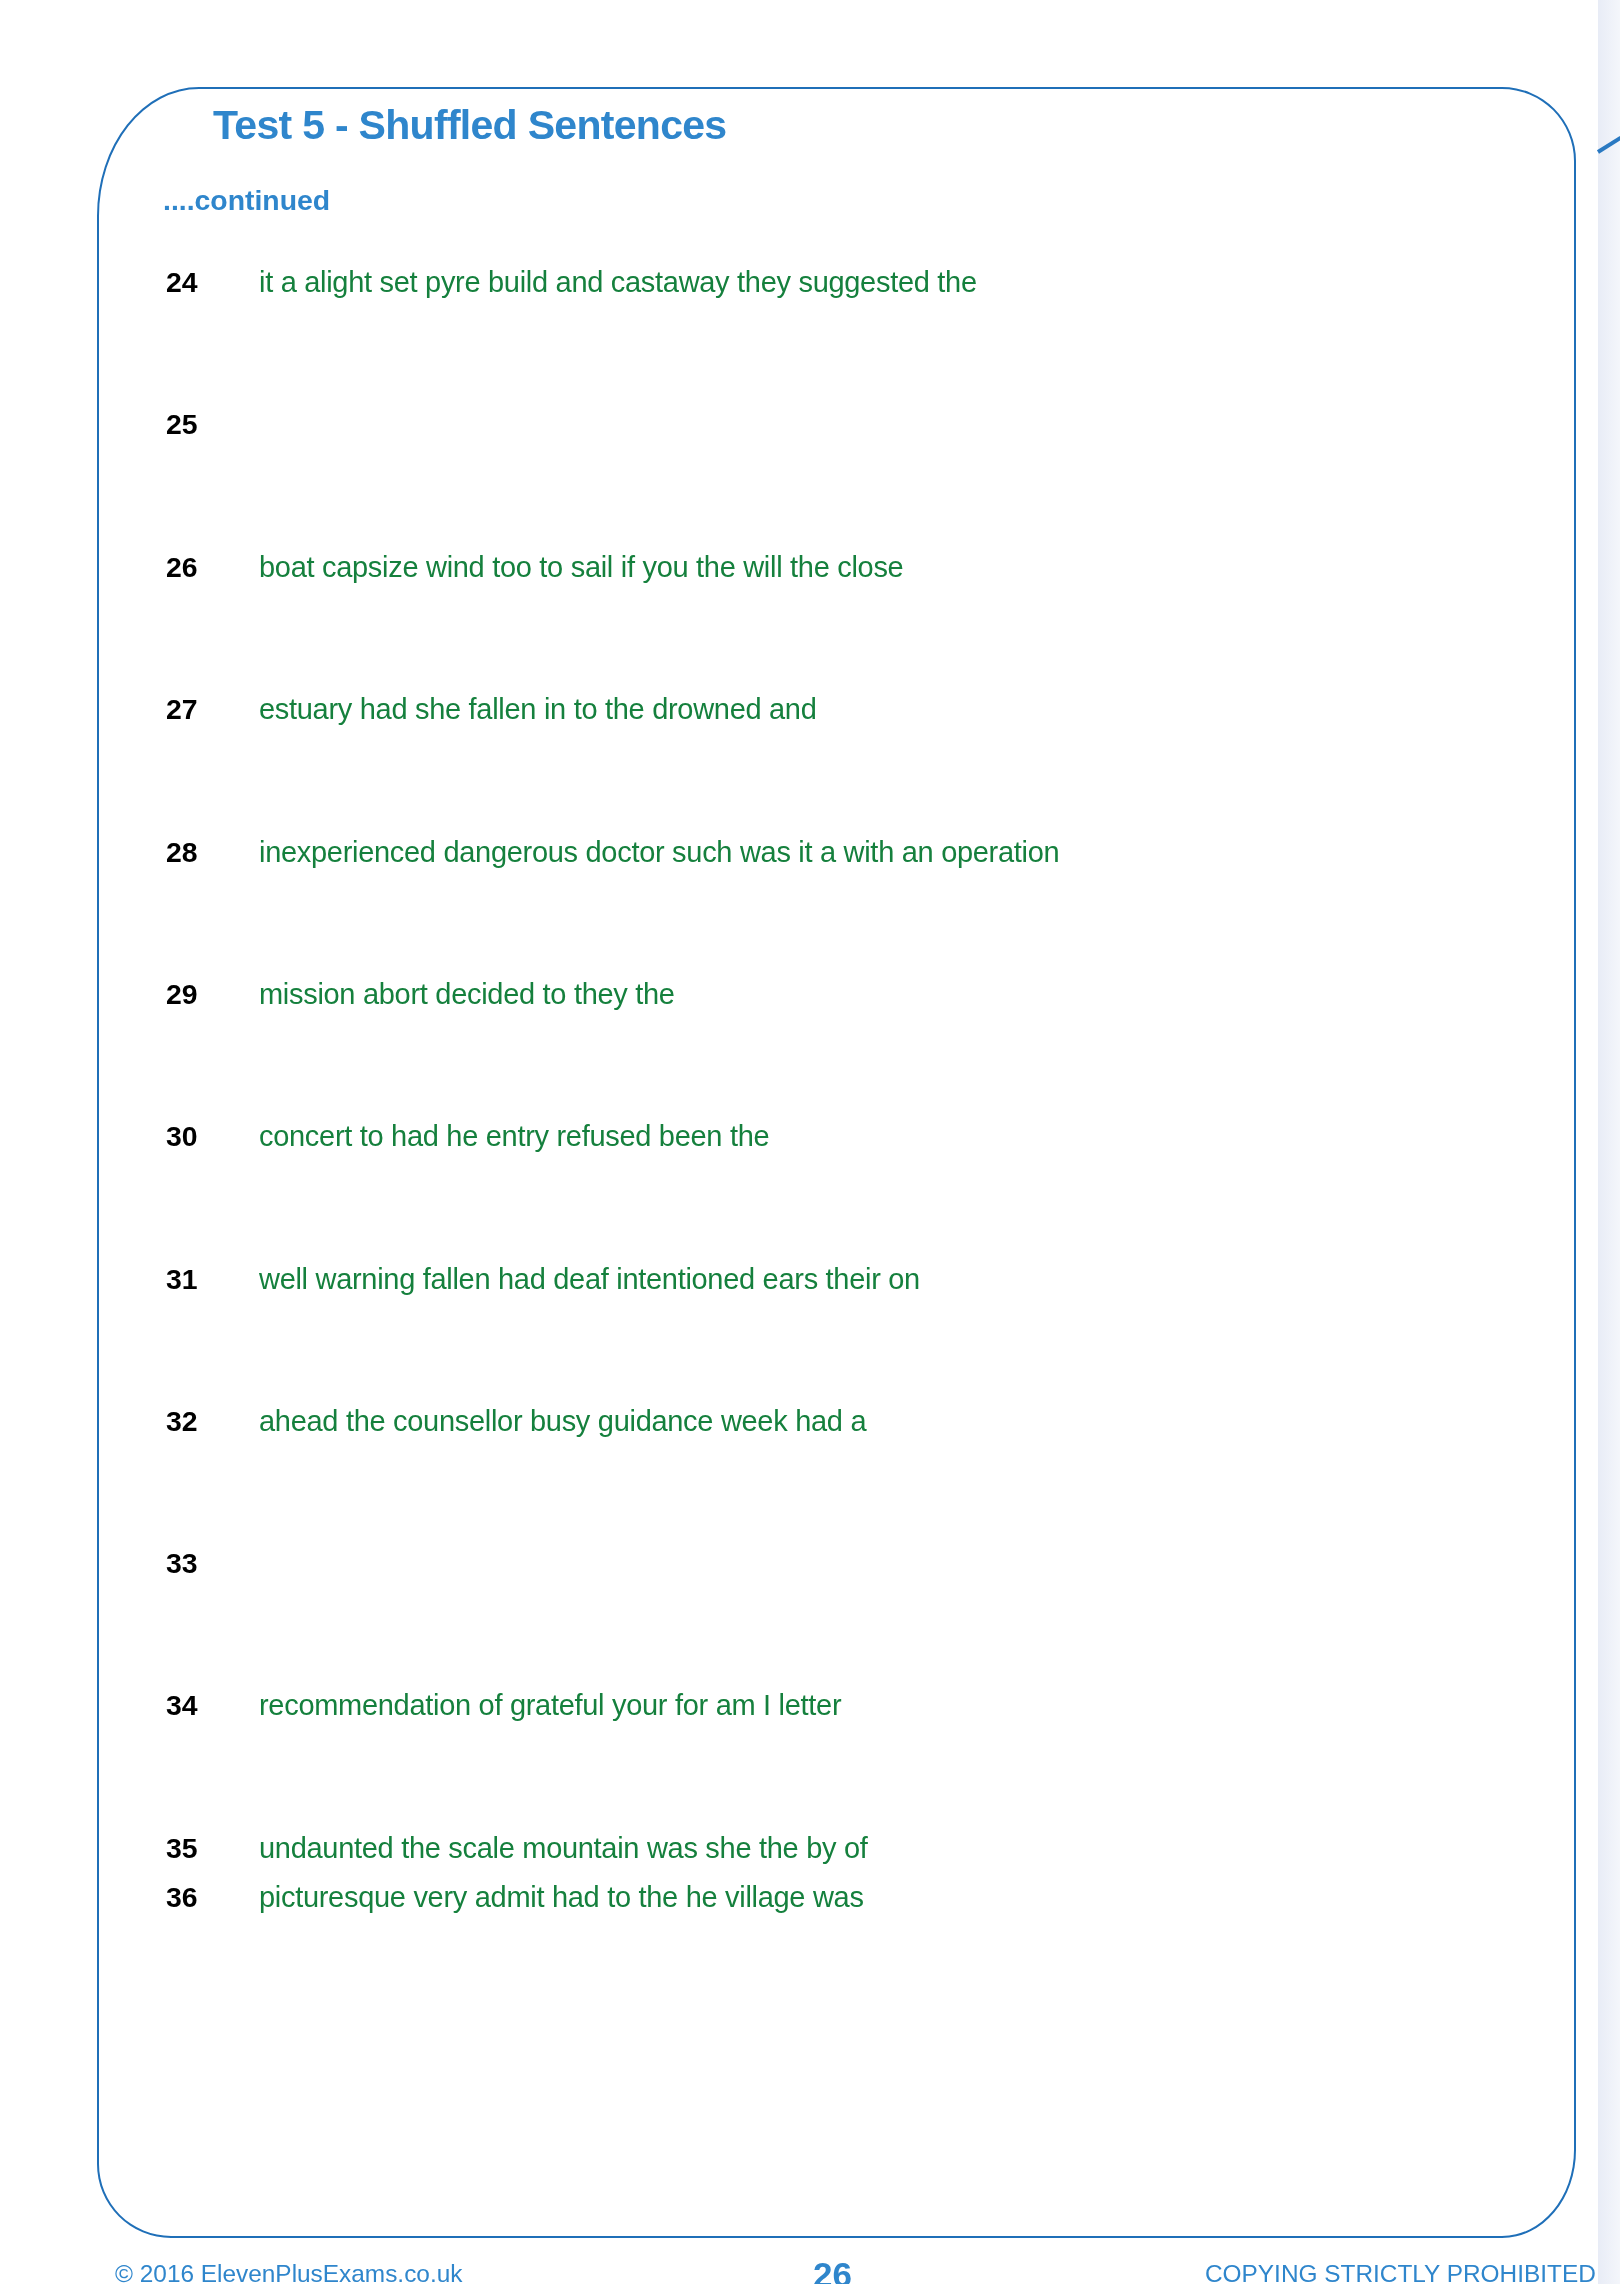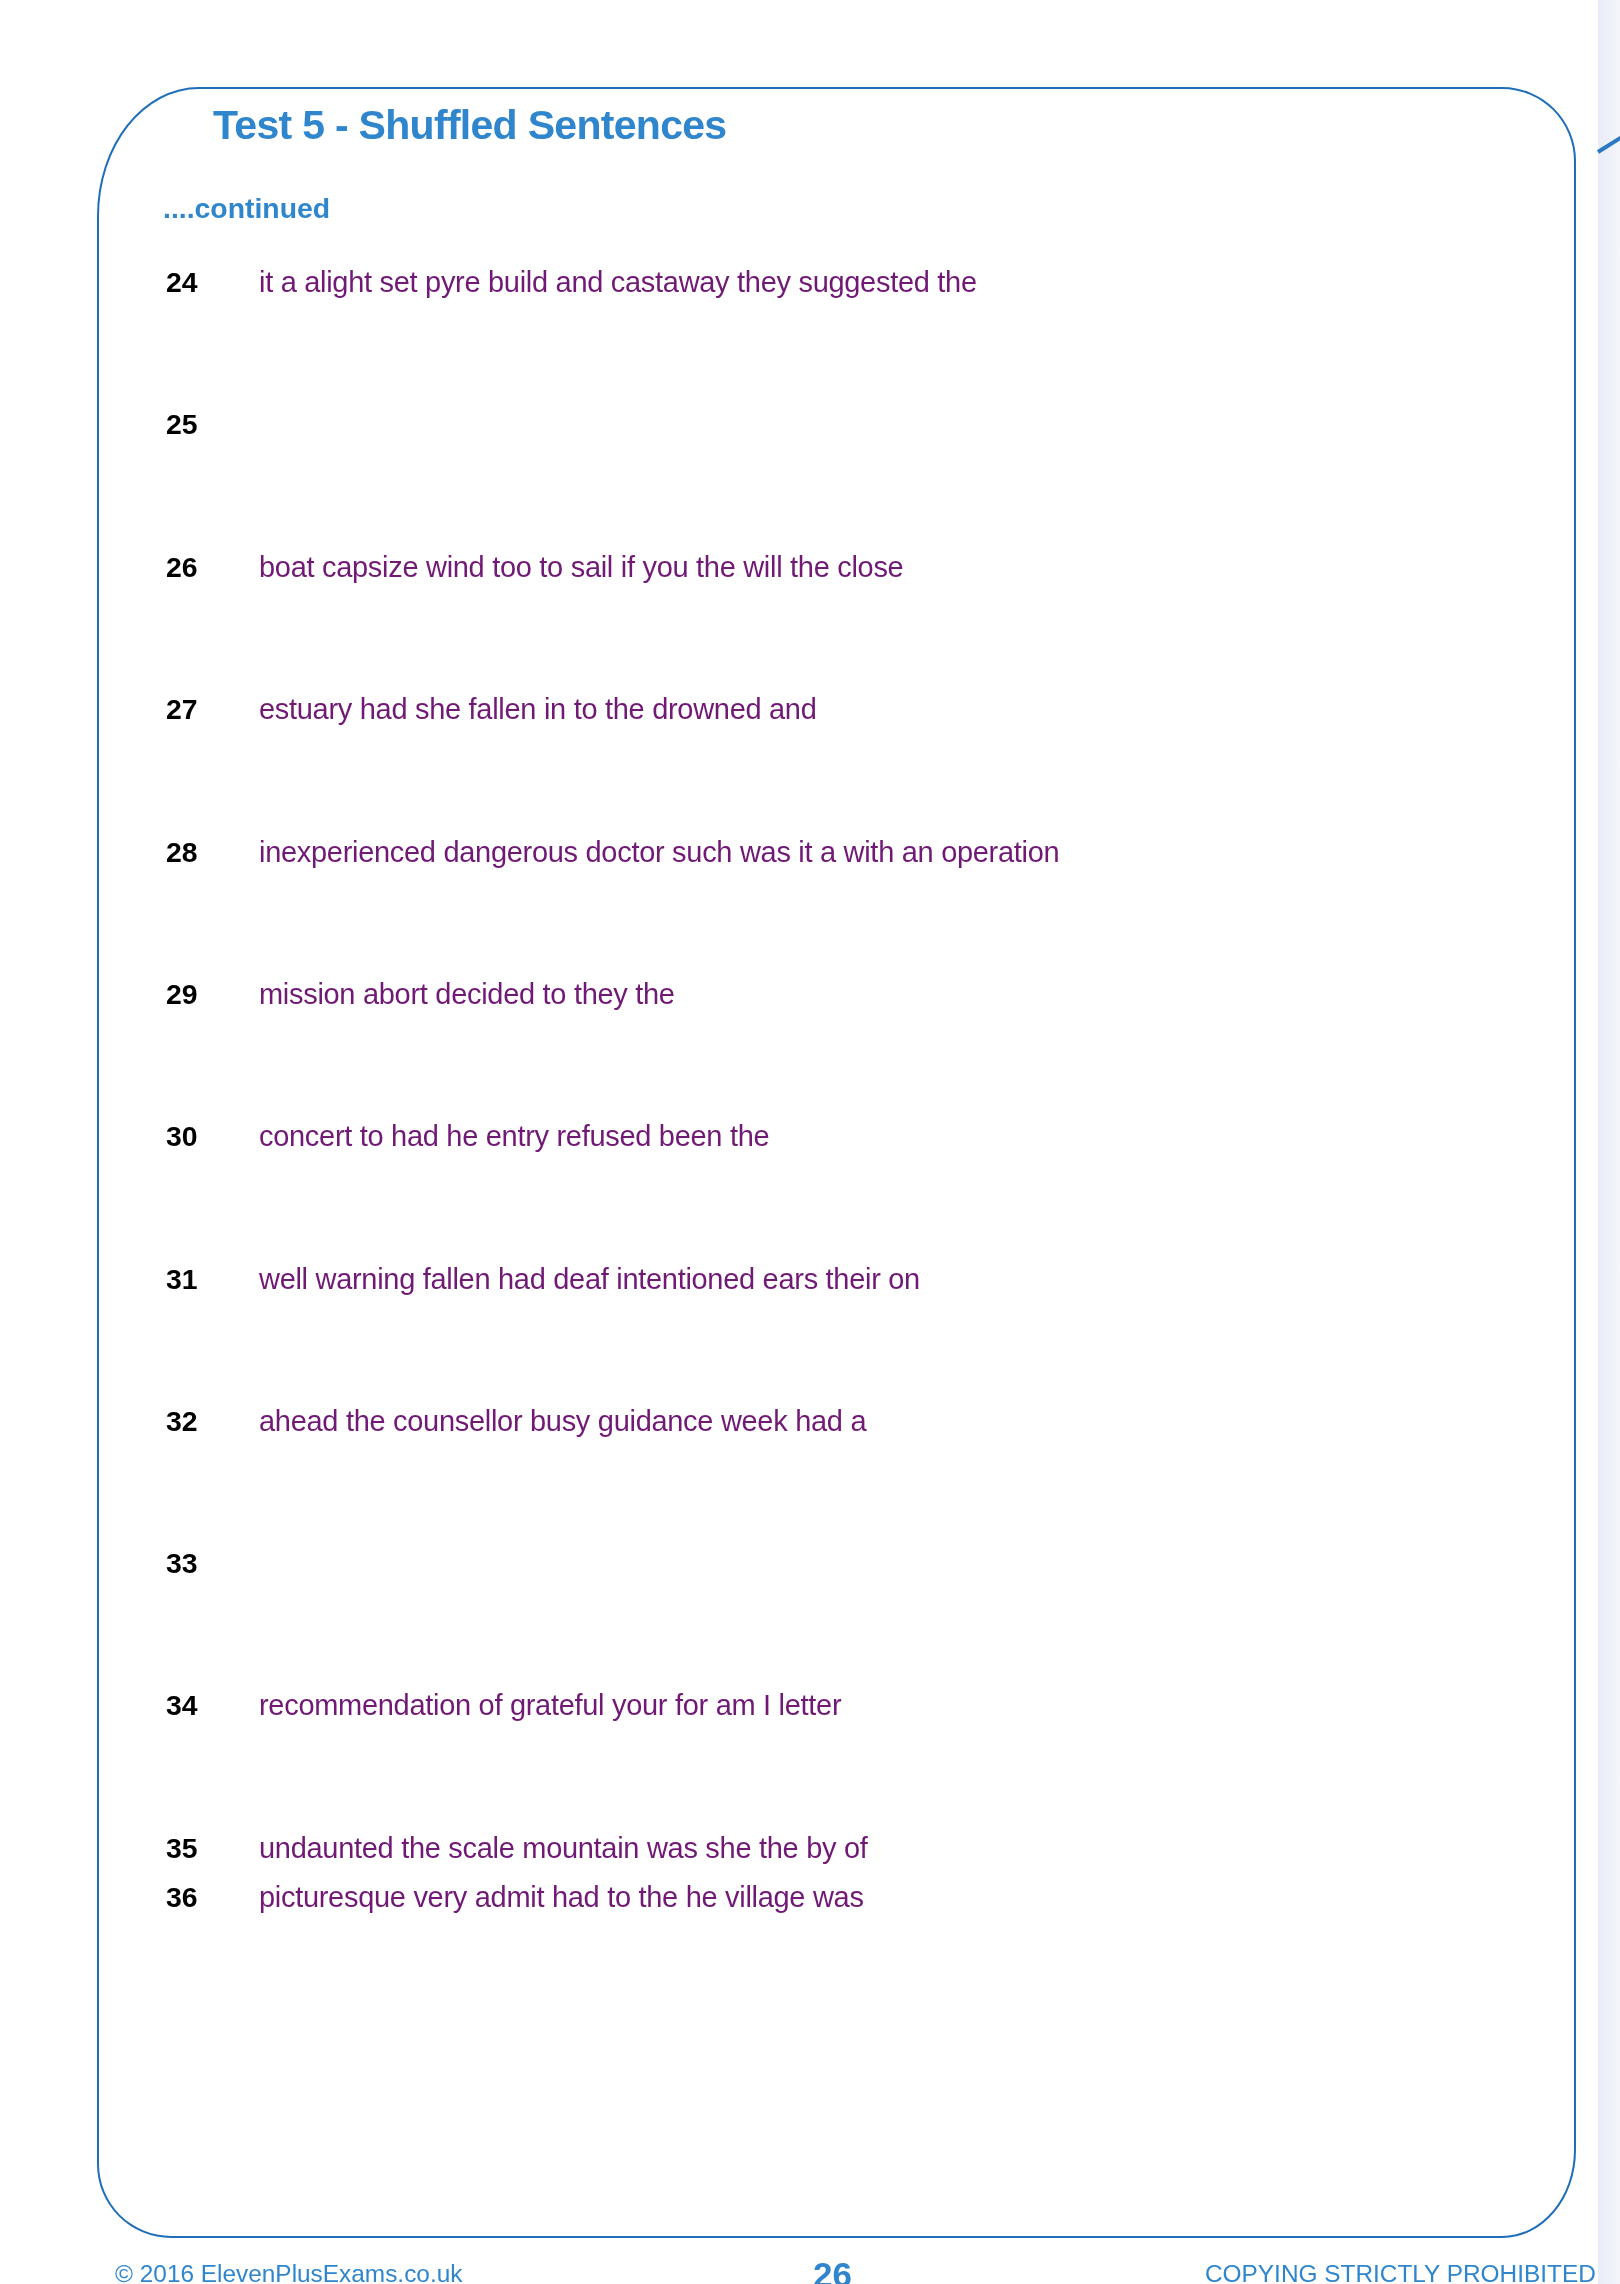--- a/index.html
+++ b/index.html
@@ -49,21 +49,21 @@
       font-size: 41px;
       font-weight: bold;
       color: #2f86cc;
       letter-spacing: -0.7px;
       white-space: nowrap;
       margin-left: 48px;
     }
     .subtitle {
       position: absolute;
       left: 163px;
-      top: 192px;
+      top: 184px;
       font-size: 28.4px;
       font-weight: bold;
       color: #2f86cc;
       white-space: nowrap;
       text-align: right;
     }
     .questions {
       position: absolute;
       left: 0;
       top: 0;
@@ -82,21 +82,21 @@
       font-size: 28.4px;
       font-weight: bold;
       color: #000000;
       white-space: nowrap;
     }
     .q-text {
       position: absolute;
       left: 259px;
       top: 0;
       font-size: 29px;
-      color: #701a75;
+      color: #15803d;
       white-space: nowrap;
       letter-spacing: -0.3px;
     }
     .footer-left {
       position: absolute;
       left: 115px;
       top: 2260px;
       font-size: 24.4px;
       color: #2f86cc;
       white-space: nowrap;

